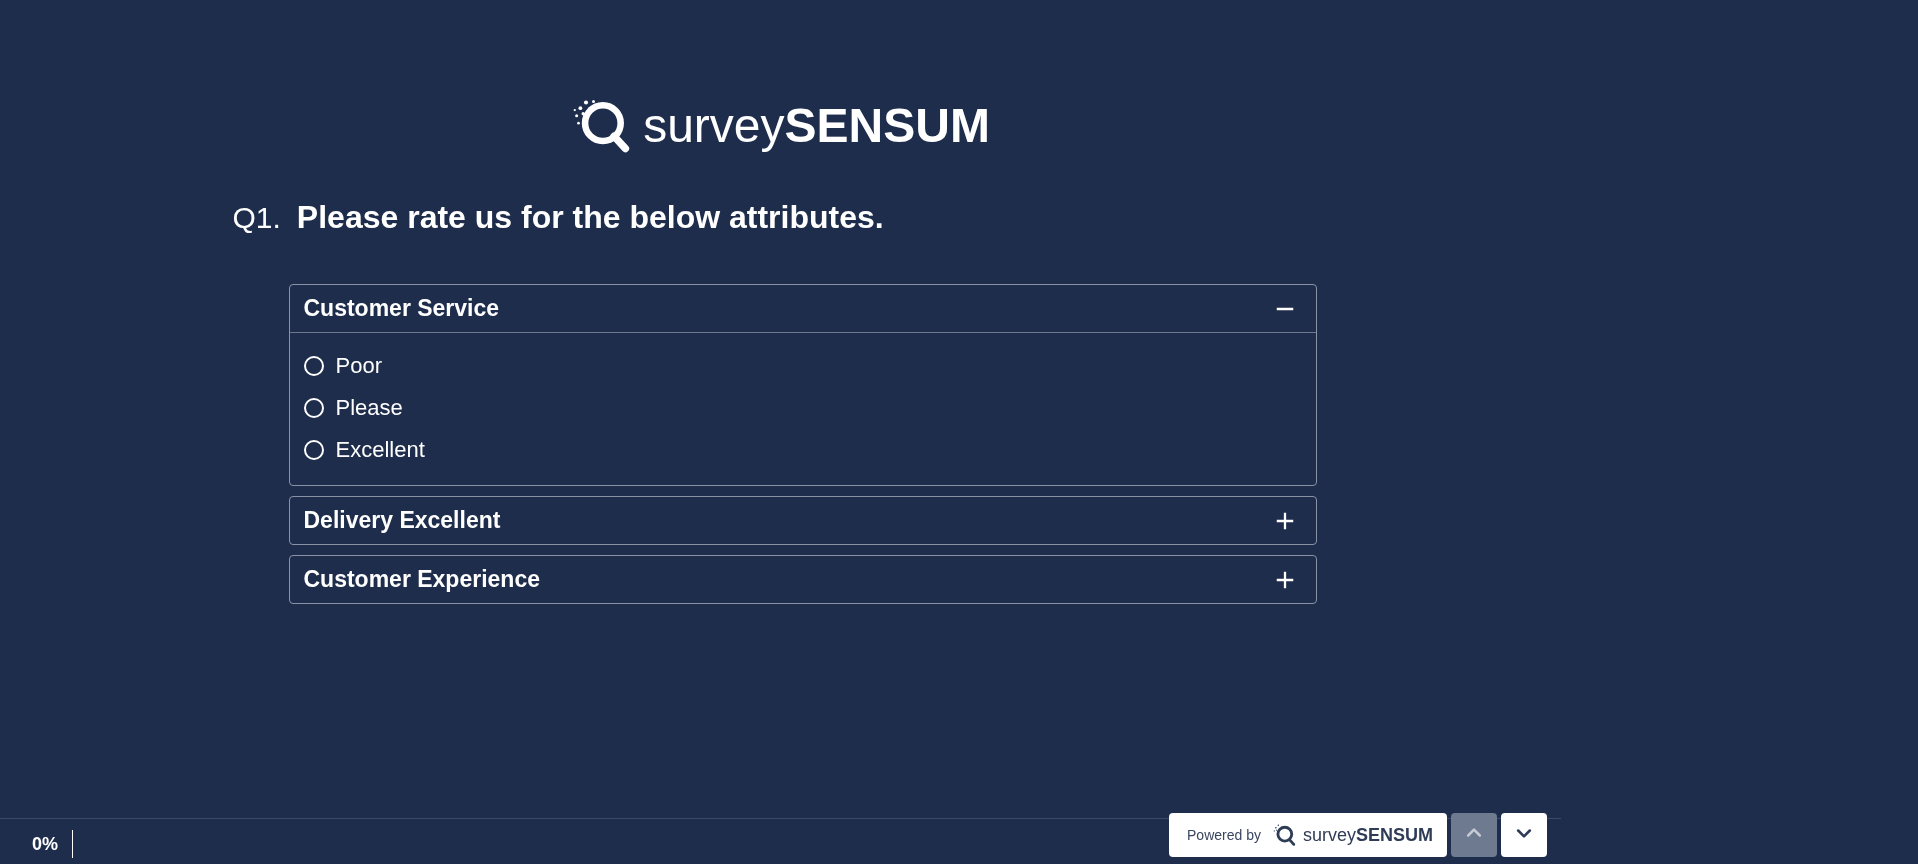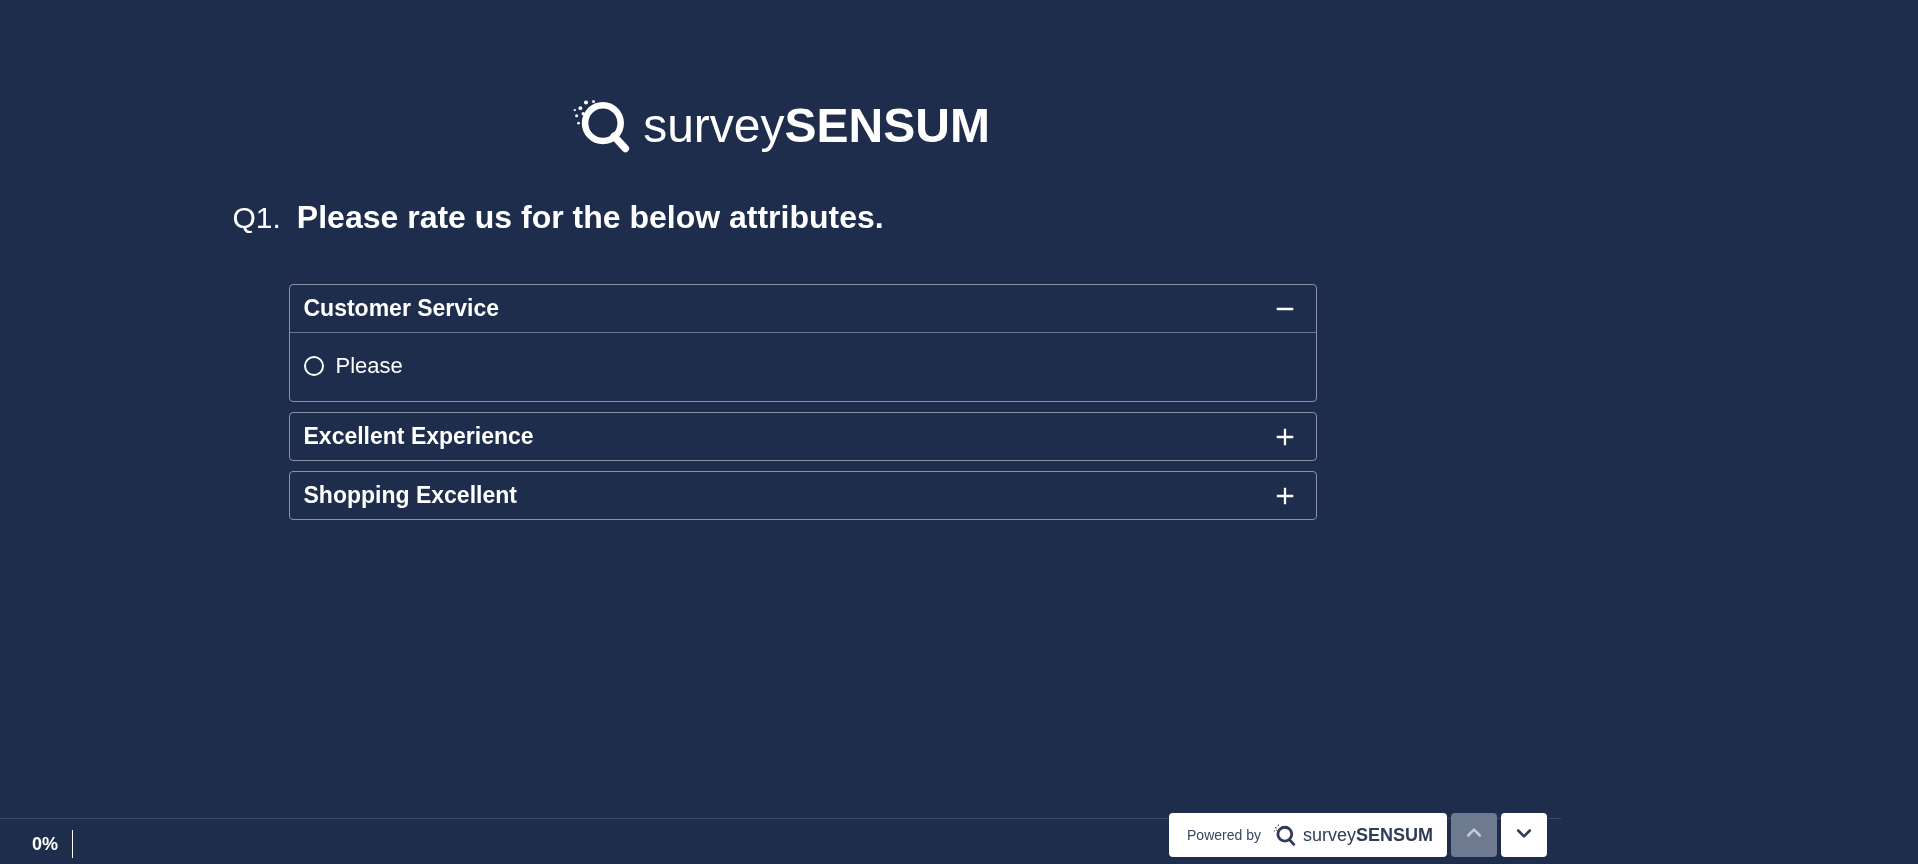--- a/index.html
+++ b/index.html
@@ -247,40 +247,48 @@
           <span class="card-title">Customer Service</span>
           <span class="toggle-icon">
             <svg viewBox="0 0 24 24" fill="none">
                 <line x1="3" y1="12" x2="21" y2="12"></line>
               </svg>
           </span>
         </div>
         <div class="card-body">
           <div class="radio-row">
             <span class="radio-circle"></span>
+            <span class="radio-label">Poor</span>
+          </div>
+          <div class="radio-row">
+            <span class="radio-circle"></span>
             <span class="radio-label">Please</span>
+          </div>
+          <div class="radio-row">
+            <span class="radio-circle"></span>
+            <span class="radio-label">Excellent</span>
           </div>
         </div>
       </div>
 
       <div class="card">
         <div class="card-header">
-          <span class="card-title">Excellent Experience</span>
+          <span class="card-title">Delivery Excellent</span>
           <span class="toggle-icon">
             <svg viewBox="0 0 24 24" fill="none">
                 <line x1="3" y1="12" x2="21" y2="12"></line>
                 <line x1="12" y1="3" x2="12" y2="21"></line>
               </svg>
           </span>
         </div>
       </div>
 
       <div class="card">
         <div class="card-header">
-          <span class="card-title">Shopping Excellent</span>
+          <span class="card-title">Customer Experience</span>
           <span class="toggle-icon">
             <svg viewBox="0 0 24 24" fill="none">
                 <line x1="3" y1="12" x2="21" y2="12"></line>
                 <line x1="12" y1="3" x2="12" y2="21"></line>
               </svg>
           </span>
         </div>
       </div>
 
     </div>

